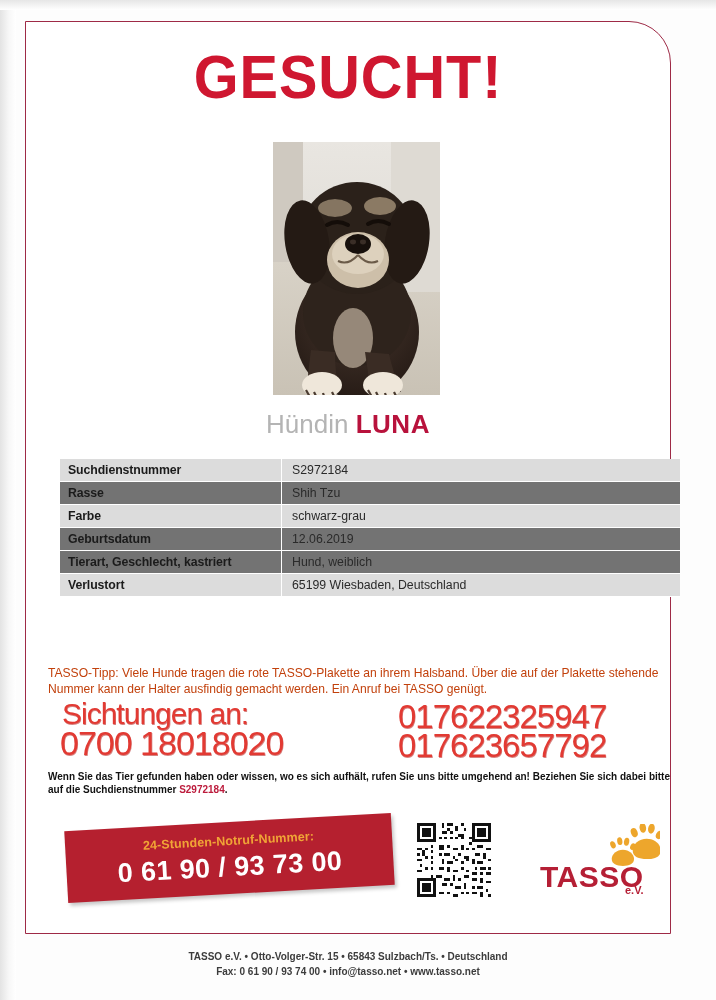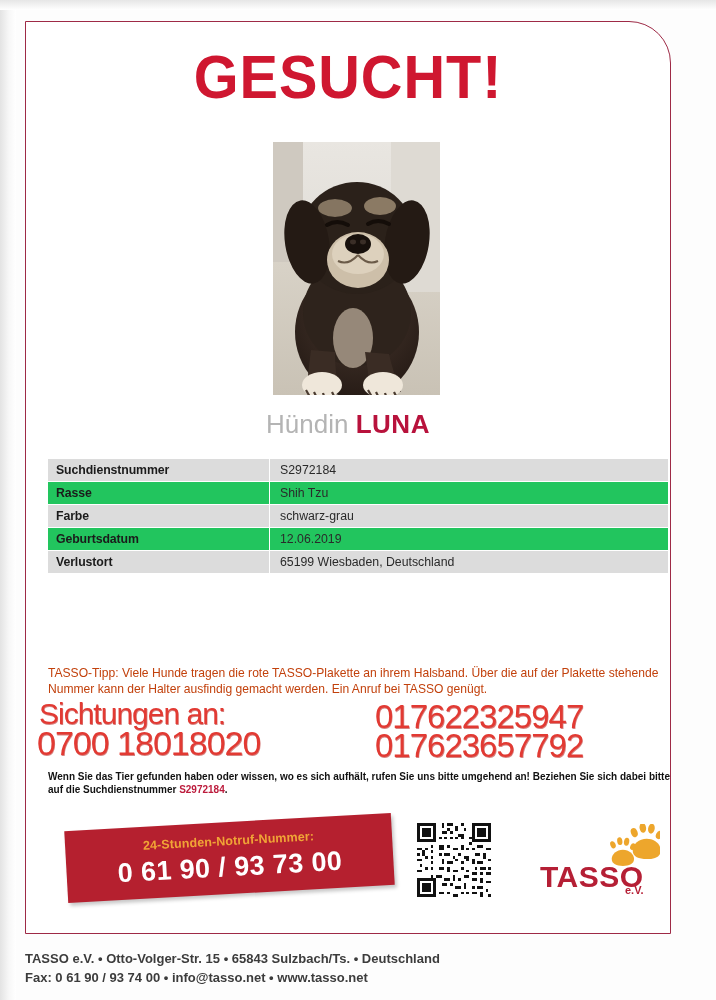--- a/index.html
+++ b/index.html
@@ -76,34 +76,34 @@
     text-align: center;
     font-size: 26px;
     line-height: 1.1;
   }
   #pet-name .species { color: #b4b4b4; font-weight: normal; }
   #pet-name .name { color: #b8123c; font-weight: bold; letter-spacing: .5px; }
 
   
   #data-table {
     position: absolute;
-    left: 48px; top: 459px;
+    left: 60px; top: 459px;
     width: 620px;
     border-collapse: collapse;
     font-size: 12.3px;
     table-layout: fixed;
   }
   #data-table td {
     padding: 4px 0 4px 8px;
     vertical-align: middle;
     height: 13px;
     border-bottom: 1px solid #ffffff;
   }
   #data-table tr.odd td { background: #dcdcdc; }
-  #data-table tr.even td { background: #22c55e; }
+  #data-table tr.even td { background: #737373; }
   #data-table td.label {
     width: 213px;
     font-weight: bold;
     color: #1b1b1b;
     letter-spacing: -.1px;
   }
   #data-table td.value {
     color: #2a2a2a;
     padding-left: 10px;
     border-left: 1px solid #ffffff;
@@ -115,21 +115,21 @@
     left: 48px; top: 666px;
     width: 622px;
     font-size: 12.1px;
     line-height: 1.32;
     color: #c2410c;
   }
 
   
   #stamp {
     position: absolute;
-    left: 37px; top: 697px;
+    left: 60px; top: 697px;
     width: 628px;
     height: 68px;
   }
   .stamp-txt {
     position: absolute;
     color: #e23a33;
     font-weight: normal;
     font-family: "Liberation Sans", sans-serif;
     letter-spacing: -1px;
     white-space: nowrap;
@@ -211,22 +211,22 @@
     font-weight: bold;
     color: #b51f35;
   }
   #logo-paws { position: absolute; left: 88px; top: 0px; }
 
   
   #footer {
     position: absolute;
     left: 25px; top: 950px;
     width: 646px;
-    text-align: left;
-    font-size: 13px;
+    text-align: center;
+    font-size: 10px;
     font-weight: bold;
     color: #3c3c3c;
     line-height: 1.45;
   }
 </style>
 </head>
 <body>
 
 <div id="poster">
 
@@ -313,20 +313,24 @@
           <td class="label">Rasse</td>
           <td class="value">Shih Tzu</td>
         </tr>
         <tr class="odd">
           <td class="label">Farbe</td>
           <td class="value">schwarz-grau</td>
         </tr>
         <tr class="even">
           <td class="label">Geburtsdatum</td>
           <td class="value">12.06.2019</td>
+        </tr>
+        <tr class="even">
+          <td class="label">Tierart, Geschlecht, kastriert</td>
+          <td class="value">Hund, weiblich</td>
         </tr>
         <tr class="odd">
           <td class="label">Verlustort</td>
           <td class="value">65199 Wiesbaden, Deutschland</td>
         </tr>
       </tbody>
   </table>
 
   <div id="tip">TASSO-Tipp: Viele Hunde tragen die rote TASSO-Plakette an ihrem Halsband. Über die auf der Plakette stehende Nummer kann der Halter ausfindig gemacht werden. Ein Anruf bei TASSO genügt.</div>
 

